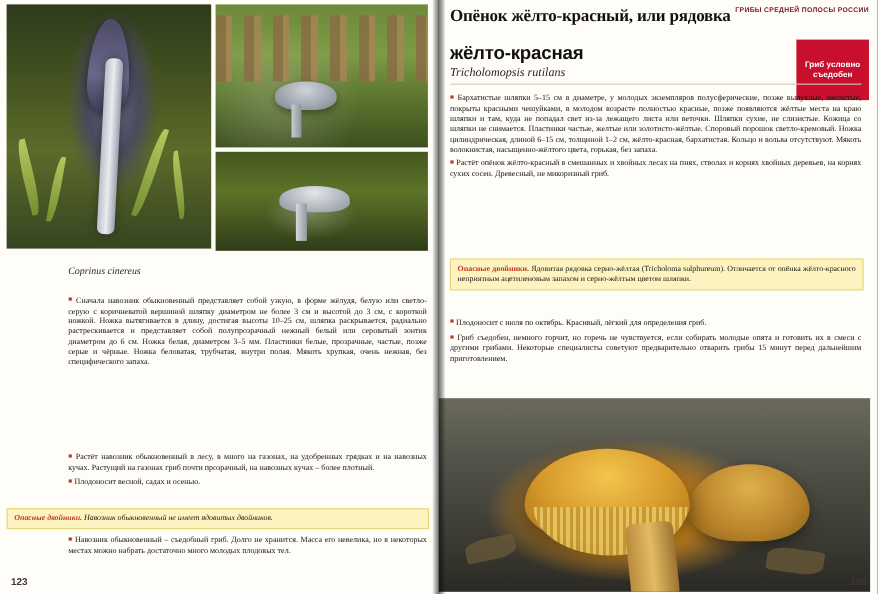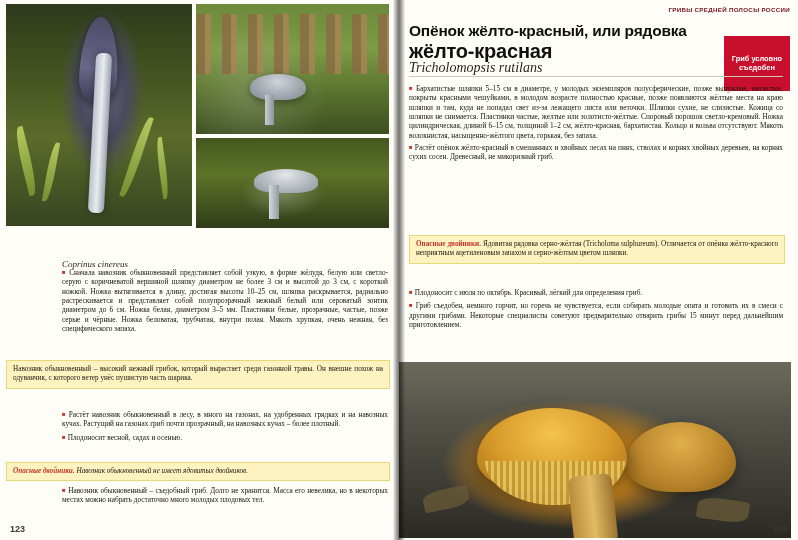--- a/index.html
+++ b/index.html
@@ -118,50 +118,47 @@
     <div class="cap2"></div>
     <div class="stalk2"></div>
   </div>
 
   <div class="photo ph3">
     <div class="cap3"></div>
     <div class="stalk3"></div>
   </div>
 
 
-  <div class="latin" style="left:62px;top:259px;width:320px;font-size:9px;">Coprinus cinereus</div>
+  <div class="latin" style="left:62px;top:241px;width:320px;font-size:9px;">Coprinus cinereus</div>
 
   <div class="txt" style="left:62px;top:268px;width:326px;">
     <p><span class="sq">■</span><span>Сначала навозник обыкновенный представляет собой узкую, в форме жёлудя, белую или светло-серую с коричневатой вершиной шляпку диаметром не более 3 см и высотой до 3 см, с короткой ножкой. Ножка вытягивается в длину, достигая высоты 10–25 см, шляпка раскрывается, радиально растрескивается и представляет собой полупрозрачный нежный белый или сероватый зонтик диаметром до 6 см. Ножка белая, диаметром 3–5 мм. Пластинки белые, прозрачные, частые, позже серые и чёрные. Ножка беловатая, трубчатая, внутри полая. Мякоть хрупкая, очень нежная, без специфического запаха.</span></p>
   </div>
 
-  <div class="callout" style="left:6px;top:360px;width:370px;">
-    <span>Навозник обыкновенный – высокий нежный грибок, который вырастает среди газонной травы. Он внешне похож на одуванчик, с которого ветер унёс пушистую часть шарика.</span>
-  </div>
 
   <div class="txt" style="left:62px;top:410px;width:326px;">
     <p><span class="sq">■</span><span>Растёт навозник обыкновенный в лесу, в много на газонах, на удобренных грядках и на навозных кучах. Растущий на газонах гриб почти прозрачный, на навозных кучах – более плотный.</span></p>
     <p style="margin-top:4px;"><span class="sq">■</span><span>Плодоносит весной, садах и осенью.</span></p>
   </div>
 
   <div class="callout" style="left:6px;top:462px;width:370px;font-style:italic;">
     <span class="warn">Опасные двойники.</span><span> Навозник обыкновенный не имеет ядовитых двойников.</span>
   </div>
 
   <div class="txt" style="left:62px;top:486px;width:326px;">
     <p><span class="sq">■</span><span>Навозник обыкновенный – съедобный гриб. Долго не хранится. Масса его невелика, но в некоторых местах можно набрать достаточно много молодых плодовых тел.</span></p>
   </div>
 
   <div class="folio folio-l">123</div>
 
   <div class="runhead">ГРИБЫ СРЕДНЕЙ ПОЛОСЫ РОССИИ</div>
 
-  <h1 class="species" style="left:409px;top:22px;width:300px;font-size:15.5px;line-height:1.1;">Опёнок жёлто-красный, или рядовка</h1>
-  <h1 class="species" style="left:409px;top:40px;width:300px;font-size:20px;line-height:1.1;">жёлто-красная</h1>
-  <div class="latin" style="left:409px;top:60px;width:300px;font-size:14px;">Tricholomopsis rutilans</div>
+  <h1 class="species" style="left:409px;top:6px;width:300px;font-size:15.5px;line-height:1.1;font-family:Liberation Serif, serif;">Опёнок жёлто-красный, или рядовка</h1>
+  <h1 class="species" style="left:409px;top:40px;width:300px;font-size:17px;line-height:1.1;">жёлто-красная</h1>
+  <div class="latin" style="left:409px;top:60px;width:300px;font-size:11px;">Tricholomopsis rutilans</div>
 
   <div class="tag" style="left:724px;top:36px;width:58px;">Гриб условно съедобен</div>
 
   <div class="rule" style="left:409px;top:76px;width:374px;"></div>
 
   <div class="txt" style="left:409px;top:84px;width:374px;">
     <p><span class="sq">■</span><span>Бархатистые шляпки 5–15 см в диаметре, у молодых экземпляров полусферические, позже выпуклые, мясистые, покрыты красными чешуйками, в молодом возрасте полностью красные, позже появляются жёлтые места на краю шляпки и там, куда не попадал свет из-за лежащего листа или веточки. Шляпки сухие, не слизистые. Кожица со шляпки не снимается. Пластинки частые, желтые или золотисто-жёлтые. Споровый порошок светло-кремовый. Ножка цилиндрическая, длиной 6–15 см, толщиной 1–2 см, жёлто-красная, бархатистая. Кольцо и вольва отсутствуют. Мякоть волокнистая, насыщенно-жёлтого цвета, горькая, без запаха.</span></p>
     <p style="margin-top:3px;"><span class="sq">■</span><span>Растёт опёнок жёлто-красный в смешанных и хвойных лесах на пнях, стволах и корнях хвойных деревьев, на корнях сухих сосен. Древесный, не микоризный гриб.</span></p>
   </div>
 

